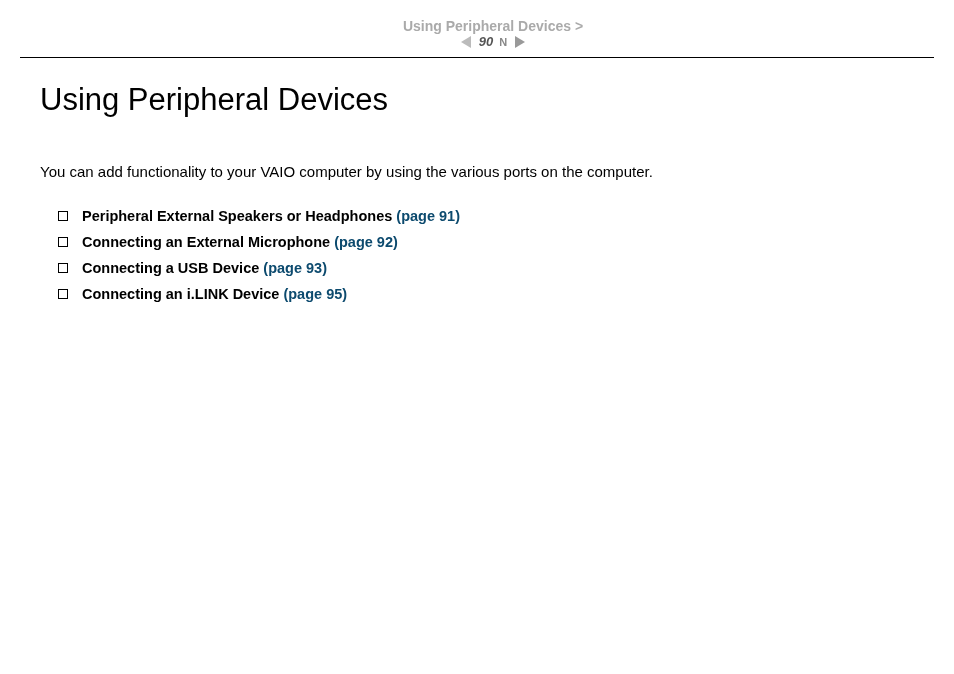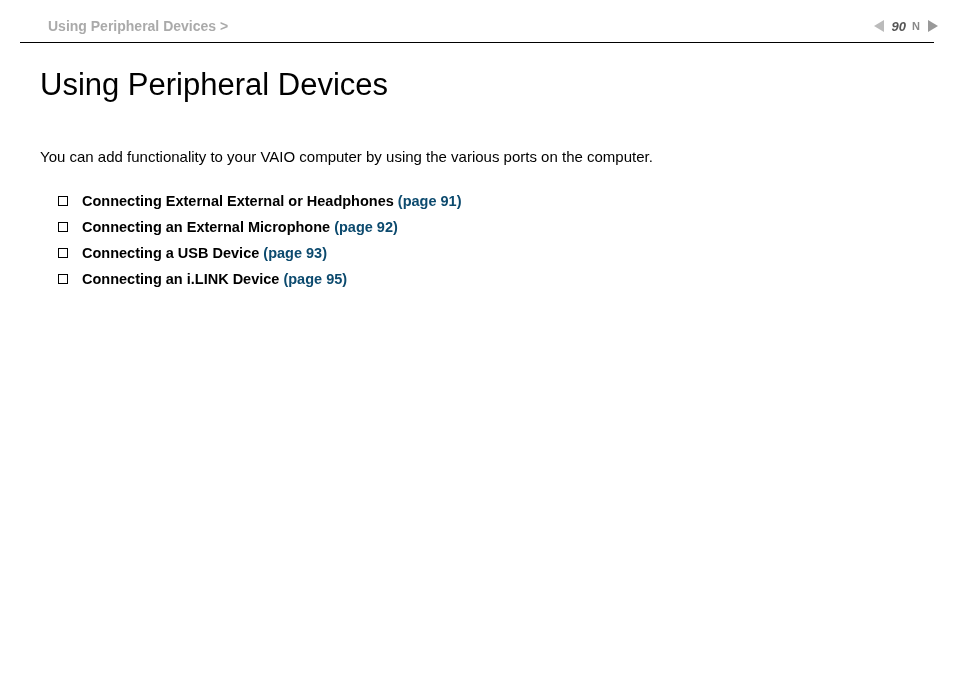--- a/index.html
+++ b/index.html
@@ -12,20 +12,21 @@
       width: 954px;
       height: 674px;
       background: #fff;
       position: relative;
     }
     .header {
       padding: 18px 16px 8px 48px;
       display: flex;
       justify-content: space-between;
       align-items: center;
+      flex-direction: column;
     }
     .breadcrumb {
       color: #aaa;
       font-size: 14px;
       font-weight: bold;
     }
     .page-nav {
       display: flex;
       align-items: center;
       gap: 8px;
@@ -116,21 +117,21 @@
 
 <div class="divider"></div>
 
 <div class="content">
   <h1 class="page-title">Using Peripheral Devices</h1>
   <p class="intro-text">You can add functionality to your VAIO computer by using the various ports on the computer.</p>
 
   <ul class="topic-list">
     <li class="topic-item">
       <span class="bullet-square"></span>
-      <span>Connecting External External or Headphones</span>
+      <span>Peripheral External Speakers or Headphones</span>
       <span class="page-ref">(page 91)</span>
     </li>
     <li class="topic-item">
       <span class="bullet-square"></span>
       <span>Connecting an External Microphone</span>
       <span class="page-ref">(page 92)</span>
     </li>
     <li class="topic-item">
       <span class="bullet-square"></span>
       <span>Connecting a USB Device</span>

